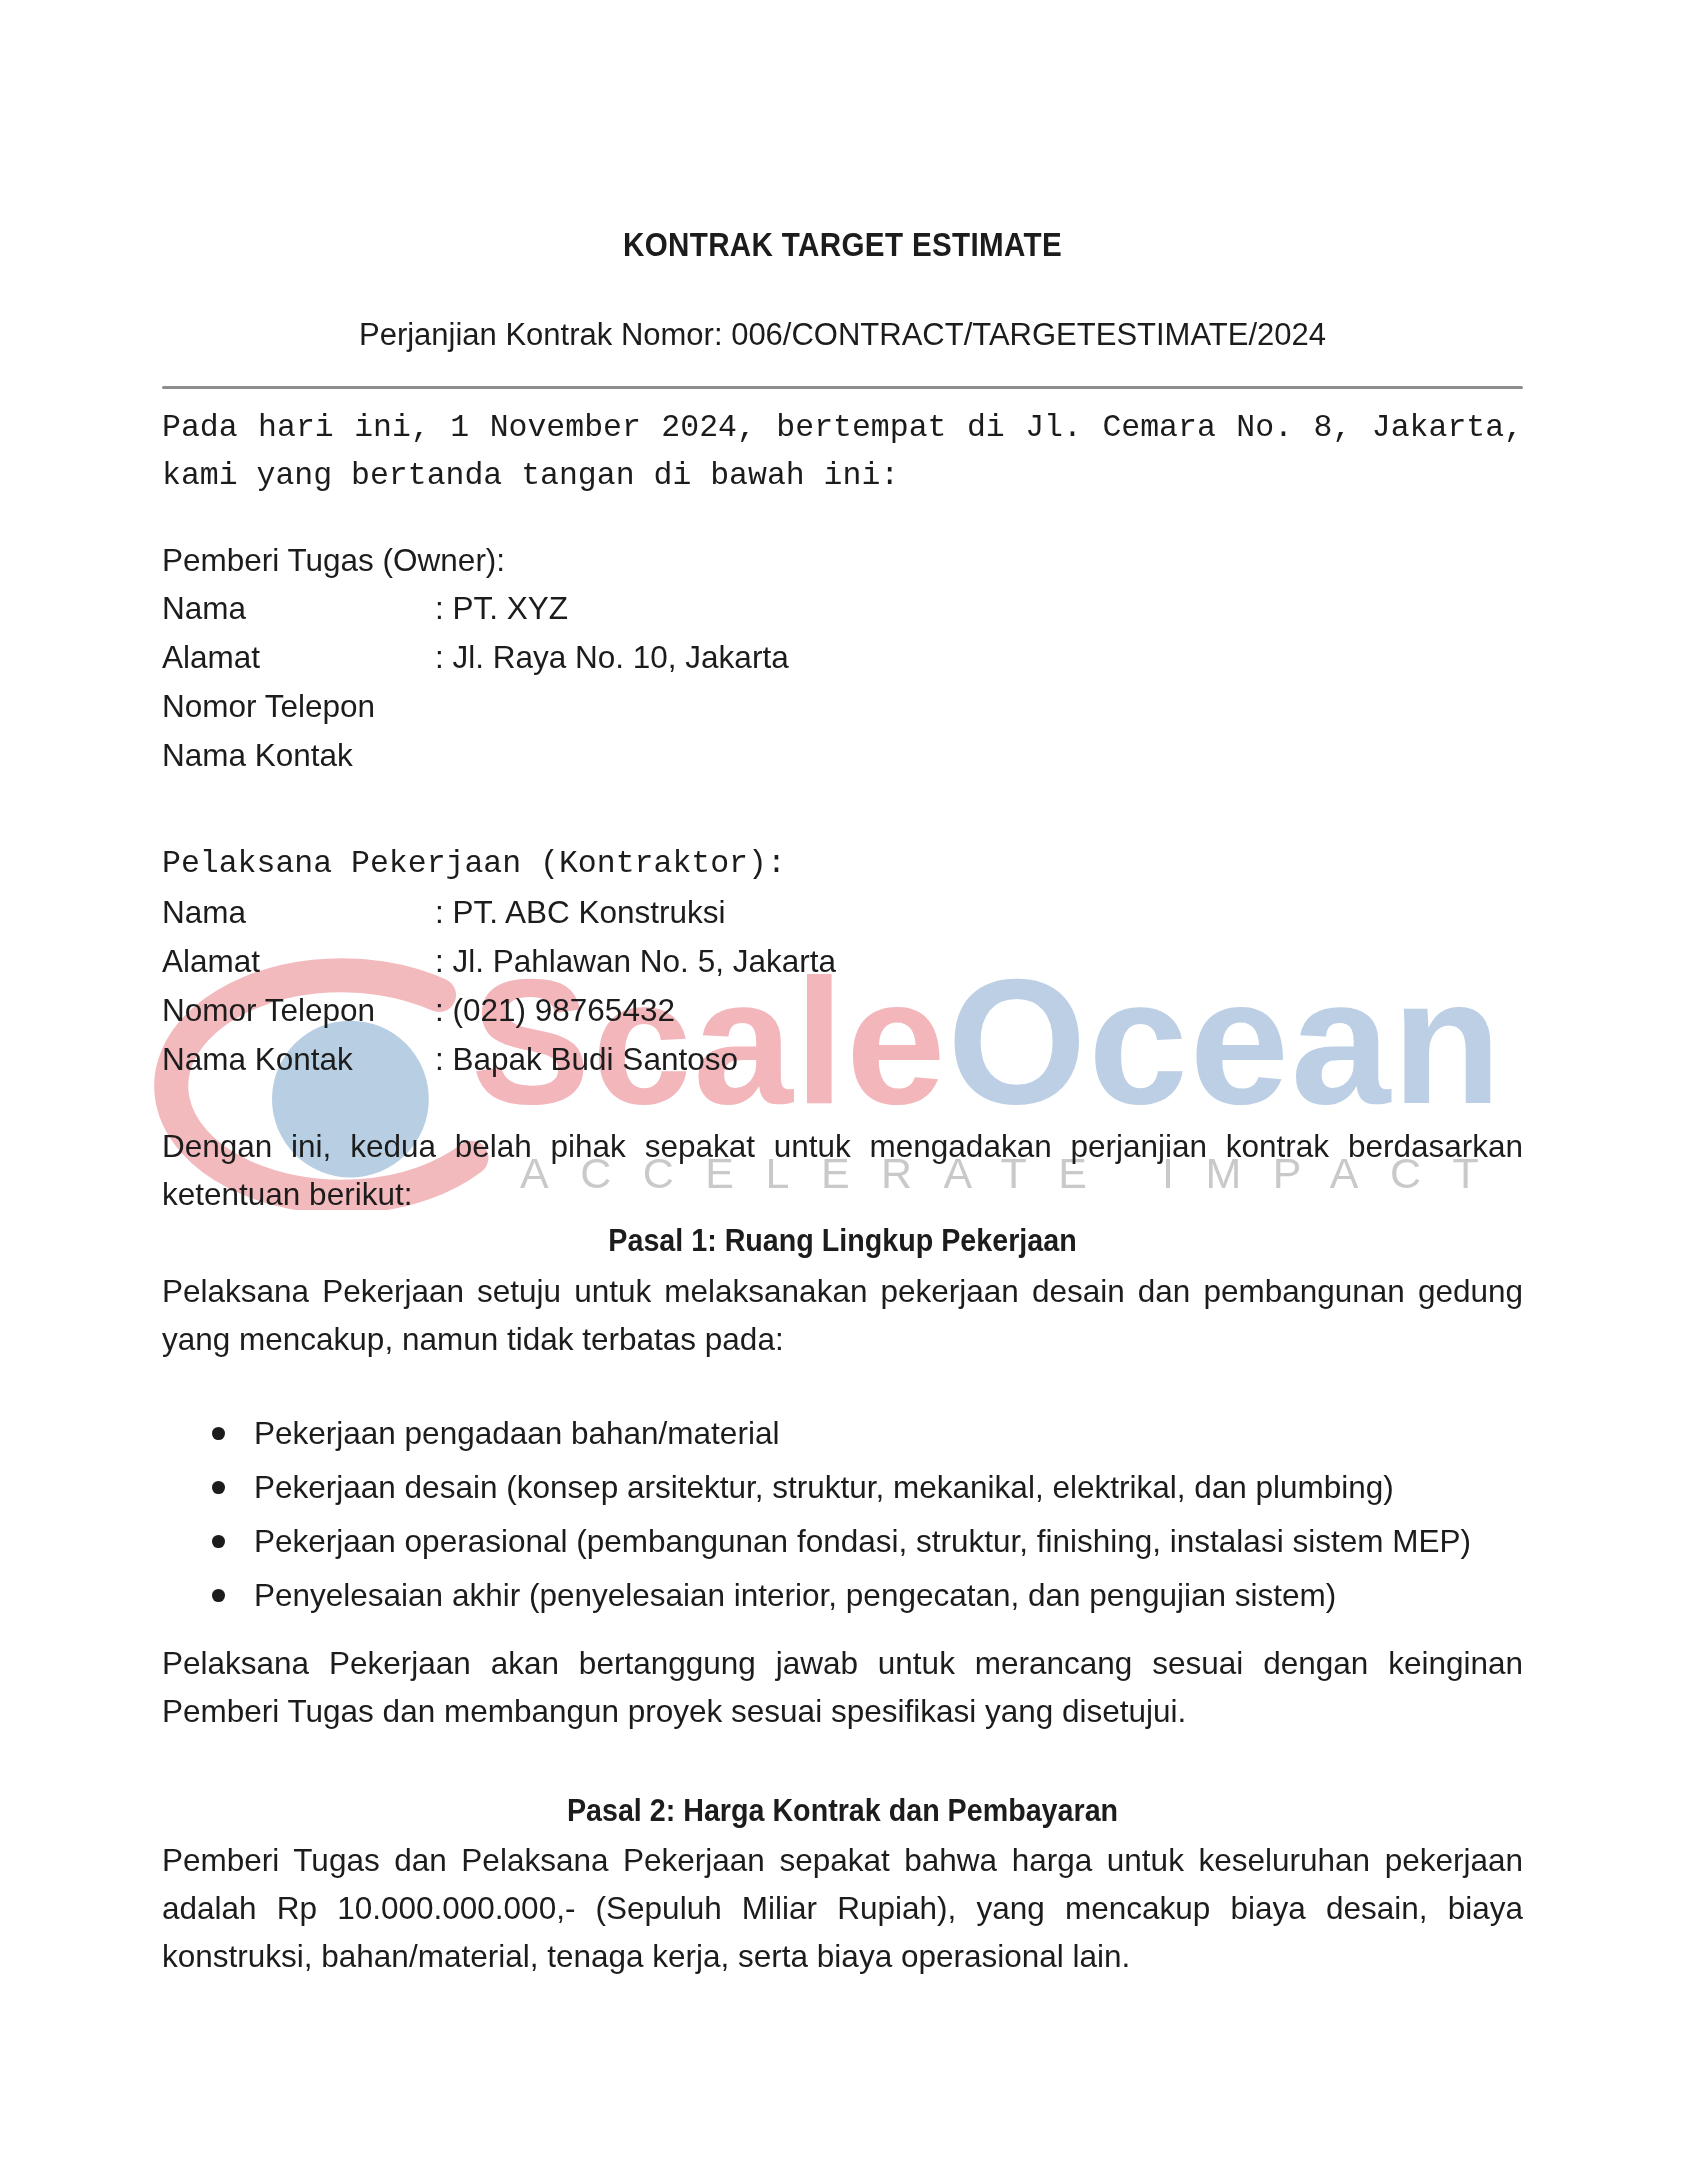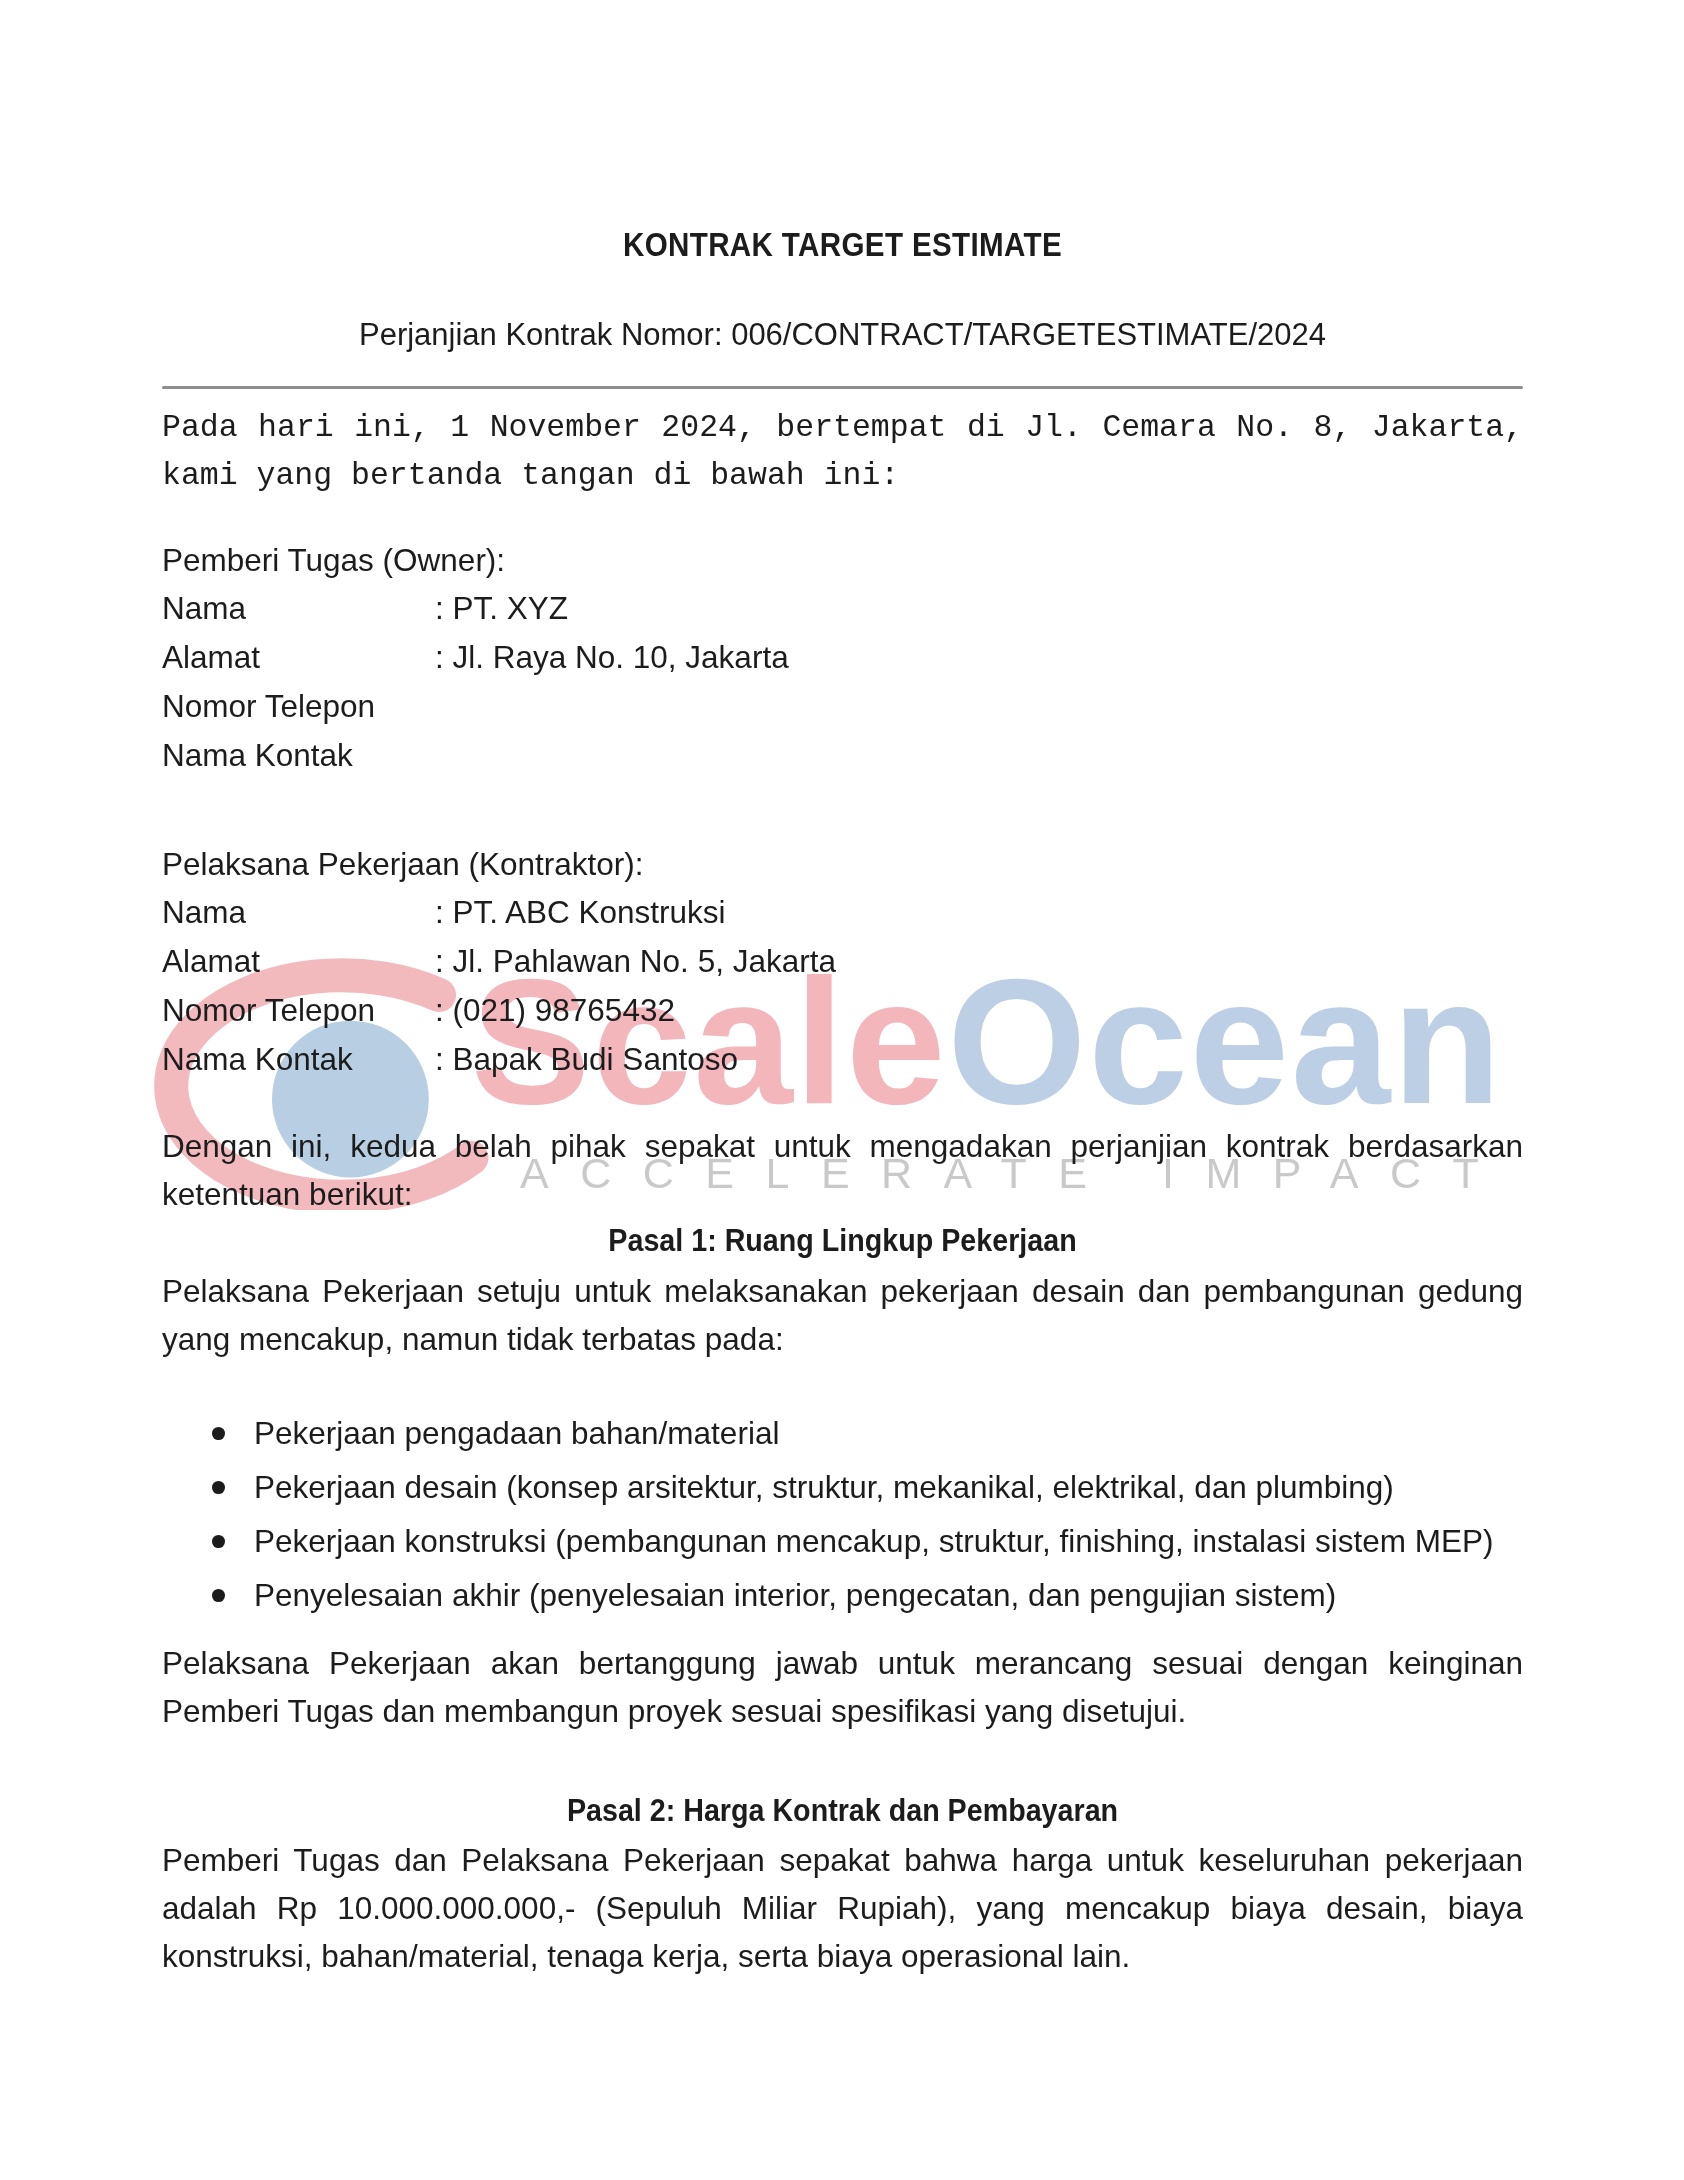--- a/index.html
+++ b/index.html
@@ -95,21 +95,21 @@
     left:162px;
     top:386px;
     width:1361px;
     height:2.6px;
     background:var(--rule);
     border-radius:1.7px;
   }
   .p-intro{top:404px;font-family:Liberation Mono, monospace;}
   .party-head-owner{top:536px;}
   .party-rows-owner{top:584px;}
-  .party-head-contractor{top:840px;}
+  .party-head-contractor{top:840px;font-family:Liberation Mono, monospace;}
   .party-rows-contractor{top:888px;}
   .party-rows-owner .row,
   .party-rows-contractor .row{
     display:flex;
     height:49px;
     line-height:49px;
   }
   .row-label{width:273px;flex:0 0 273px;}
   .row-value{flex:1;}
   .p-agreement{top:1122px;}
@@ -207,21 +207,21 @@
 
     <p class="blk justify p-agreement">Dengan ini, kedua belah pihak sepakat untuk mengadakan perjanjian kontrak berdasarkan ketentuan berikut:</p>
 
     <div class="blk center section-heading h-pasal1">Pasal 1: Ruang Lingkup Pekerjaan</div>
 
     <p class="blk justify p-pasal1-intro">Pelaksana Pekerjaan setuju untuk melaksanakan pekerjaan desain dan pembangunan gedung yang mencakup, namun tidak terbatas pada:</p>
 
     <ul class="blk scope-list">
       <li>Pekerjaan pengadaan bahan/material</li>
       <li>Pekerjaan desain (konsep arsitektur, struktur, mekanikal, elektrikal, dan plumbing)</li>
-      <li>Pekerjaan konstruksi (pembangunan mencakup, struktur, finishing, instalasi sistem MEP)</li>
+      <li>Pekerjaan operasional (pembangunan fondasi, struktur, finishing, instalasi sistem MEP)</li>
       <li>Penyelesaian akhir (penyelesaian interior, pengecatan, dan pengujian sistem)</li>
     </ul>
 
     <p class="blk justify p-pasal1-closing">Pelaksana Pekerjaan akan bertanggung jawab untuk merancang sesuai dengan keinginan Pemberi Tugas dan membangun proyek sesuai spesifikasi yang disetujui.</p>
 
     <div class="blk center section-heading h-pasal2">Pasal 2: Harga Kontrak dan Pembayaran</div>
 
     <p class="blk justify p-pasal2-body">Pemberi Tugas dan Pelaksana Pekerjaan sepakat bahwa harga untuk keseluruhan pekerjaan adalah Rp 10.000.000.000,- (Sepuluh Miliar Rupiah), yang mencakup biaya desain, biaya konstruksi, bahan/material, tenaga kerja, serta biaya operasional lain.</p>
 
   </div>

